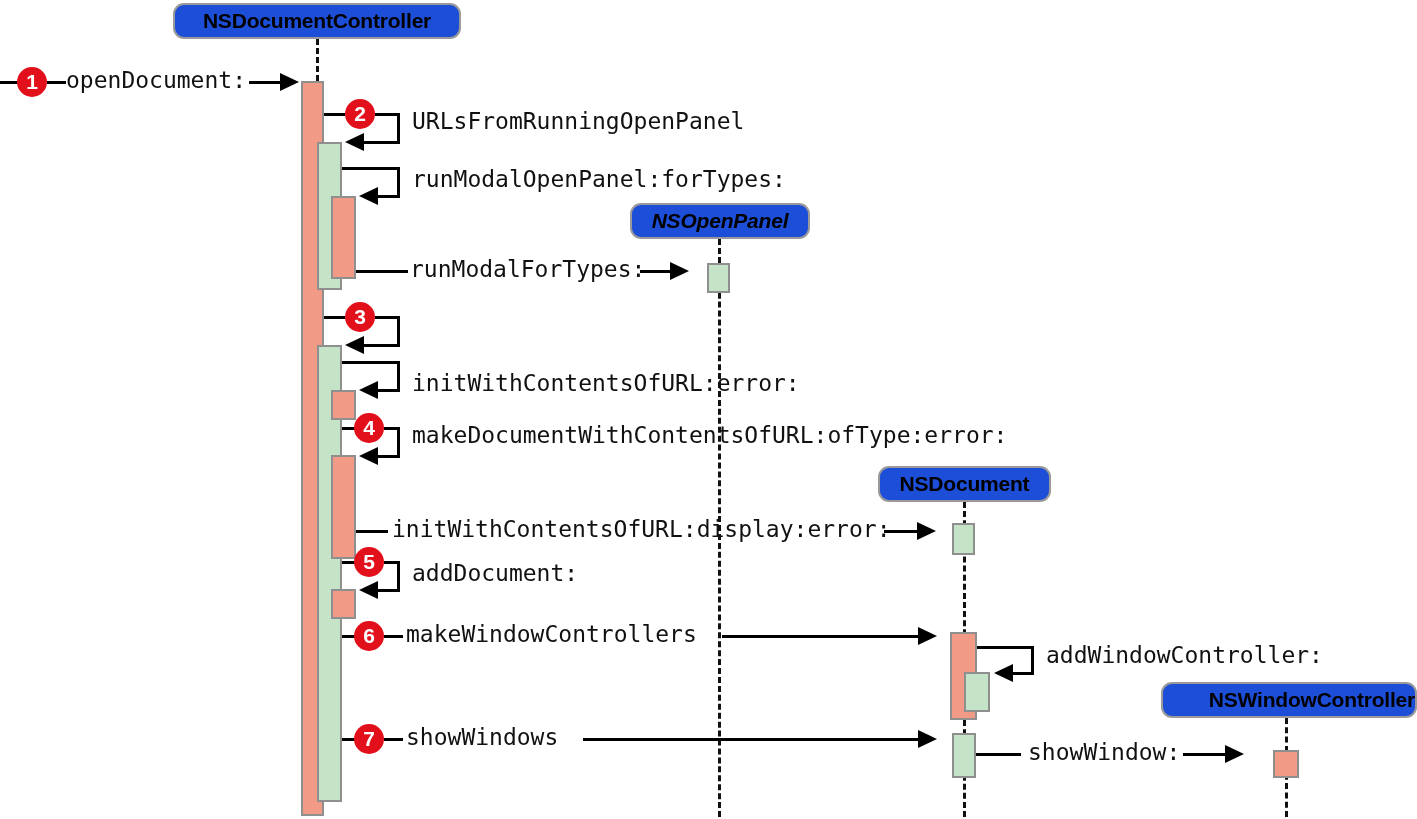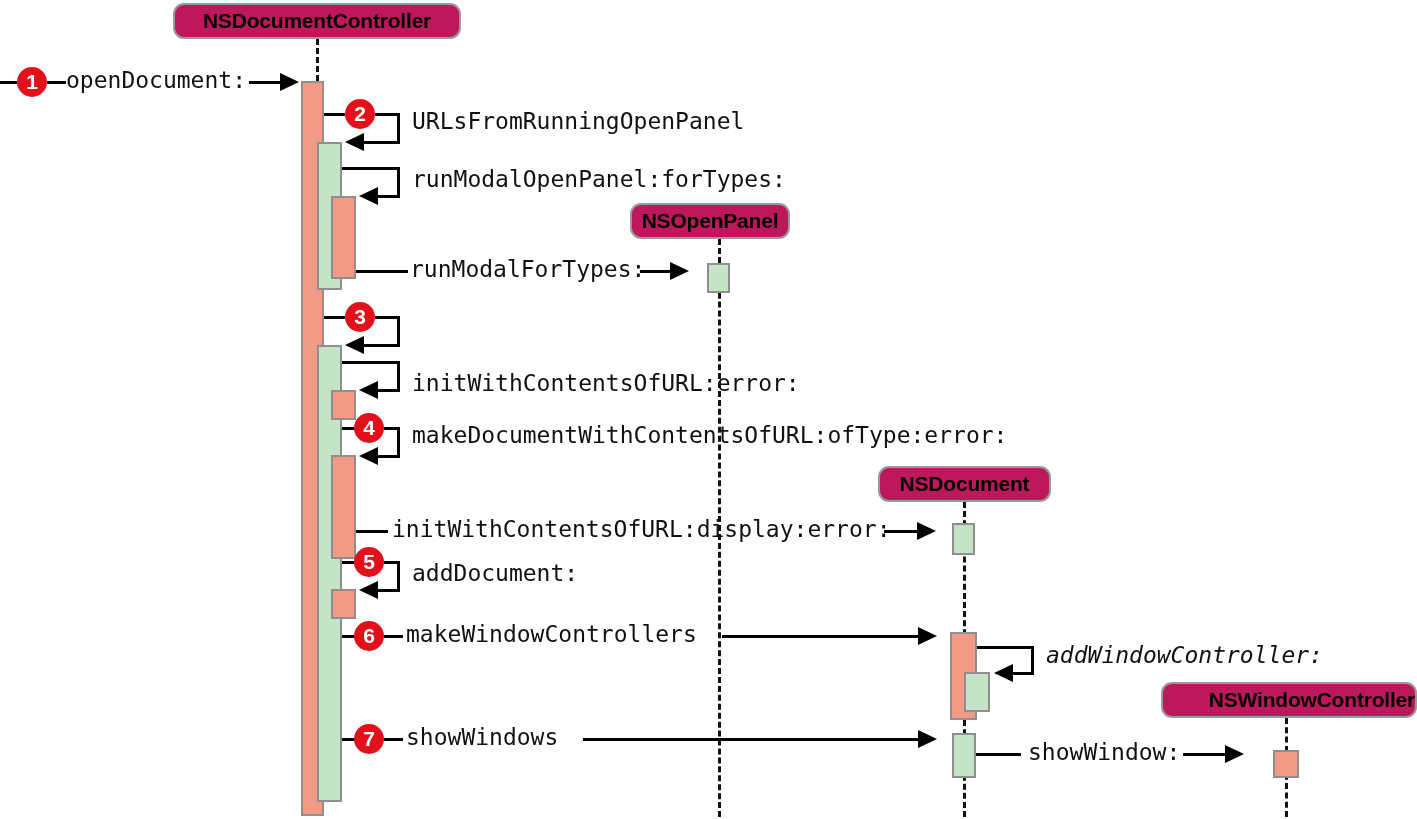--- a/index.html
+++ b/index.html
@@ -11,21 +11,21 @@
     position: relative;
     width: 1417px;
     height: 819px;
     background: #ffffff;
     overflow: hidden;
     font-family: "DejaVu Sans Mono", monospace;
   }
   .lifeline-header {
     position: absolute;
     box-sizing: border-box;
-    background: #be185d;
+    background: #1d4ed8;
     border: 2px solid #9a9a9a;
     border-radius: 11px;
     color: #000000;
     font-family: "Liberation Sans", sans-serif;
     font-weight: bold;
     font-size: 21px;
     display: flex;
     align-items: center;
     justify-content: center;
     letter-spacing: -0.2px;
@@ -93,21 +93,21 @@
 </style>
 </head>
 <body>
 
 <div id="diagram-root">
 
   <div class="lifeline-header" style="left:173px; top:3px; width:288px; height:36px;">
     <span>NSDocumentController</span>
   </div>
 
-  <div class="lifeline-header" style="left:630px; top:203px; width:160px; height:36px;">
+  <div class="lifeline-header" style="left:630px; top:203px; width:180px; height:36px;font-style:italic;">
     <span>NSOpenPanel</span>
   </div>
 
   <div class="lifeline-header" style="left:878px; top:466px; width:173px; height:36px;">
     <span>NSDocument</span>
   </div>
 
   <div class="lifeline-header" style="left:1161px; top:682px; width:256px; height:36px;justify-content:flex-end;">
     <span>NSWindowController</span>
   </div>
@@ -223,21 +223,21 @@
   </div>
   <div class="hline" style="left:384px; top:635px; width:19px;"></div>
   <div class="msg-label" style="left:406px; top:623px;">makeWindowControllers</div>
   <div class="hline" style="left:722px; top:635px; width:199px;"></div>
   <div class="arrow-right" style="left:918px; top:627px;"></div>
 
   <div class="hline" style="left:977px; top:646px; width:56px;"></div>
   <div class="vline" style="left:1031px; top:646px; height:28px;"></div>
   <div class="hline" style="left:1011px; top:672px; width:23px;"></div>
   <div class="arrow-left" style="left:994px; top:664px;"></div>
-  <div class="msg-label" style="left:1046px; top:644px;font-style:italic;">addWindowController:</div>
+  <div class="msg-label" style="left:1046px; top:644px;">addWindowController:</div>
 
   <div class="hline" style="left:342px; top:738px; width:13px;"></div>
   <div class="badge" style="left:354px; top:724px;">
     <span>7</span>
   </div>
   <div class="hline" style="left:384px; top:738px; width:19px;"></div>
   <div class="msg-label" style="left:406px; top:726px;">showWindows</div>
   <div class="hline" style="left:583px; top:738px; width:338px;"></div>
   <div class="arrow-right" style="left:918px; top:730px;"></div>
 

